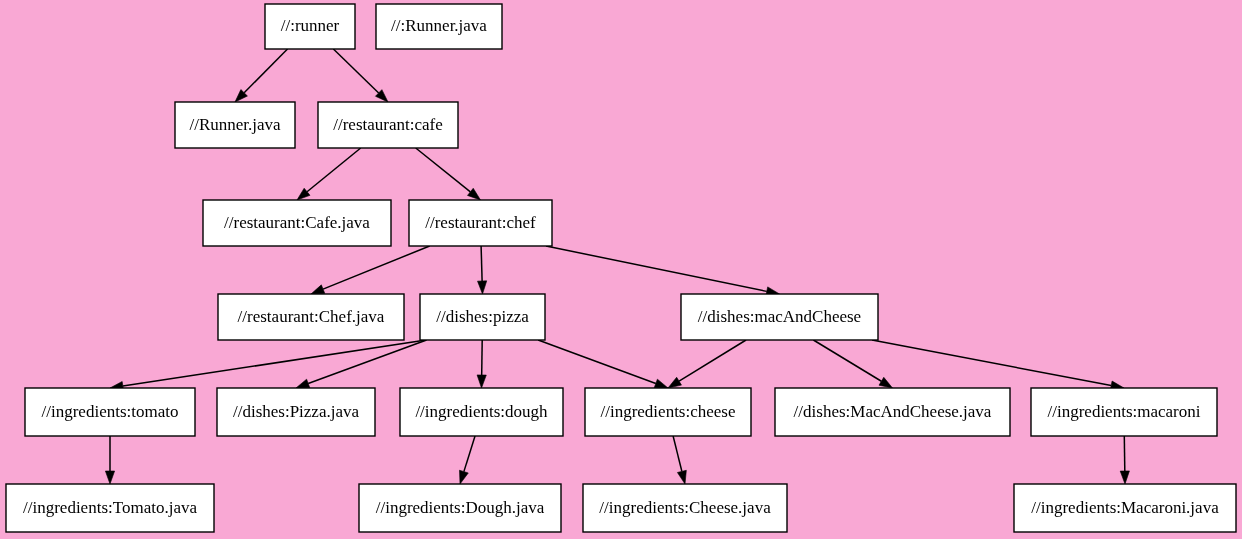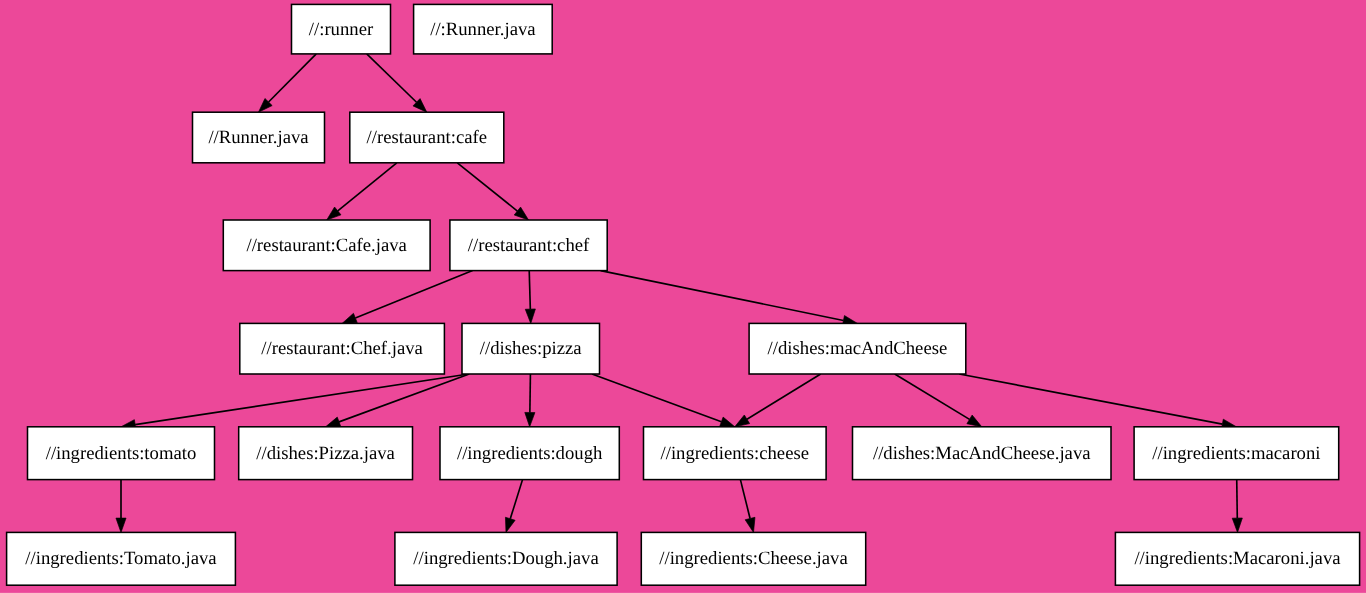--- a/index.html
+++ b/index.html
@@ -11,21 +11,21 @@
   body {
     width: 1242px;
     height: 539px;
     overflow: hidden;
     font-family: "Liberation Serif", "DejaVu Serif", serif;
   }
   #graph-root {
     position: relative;
     width: 1242px;
     height: 539px;
-    background: #ec4899;
+    background: #f9a8d4;
   }
   svg#graph-canvas {
     display: block;
     width: 1242px;
     height: 539px;
   }
   .node-box {
     fill: #ffffff;
     stroke: #000000;
     stroke-width: 1.4;

